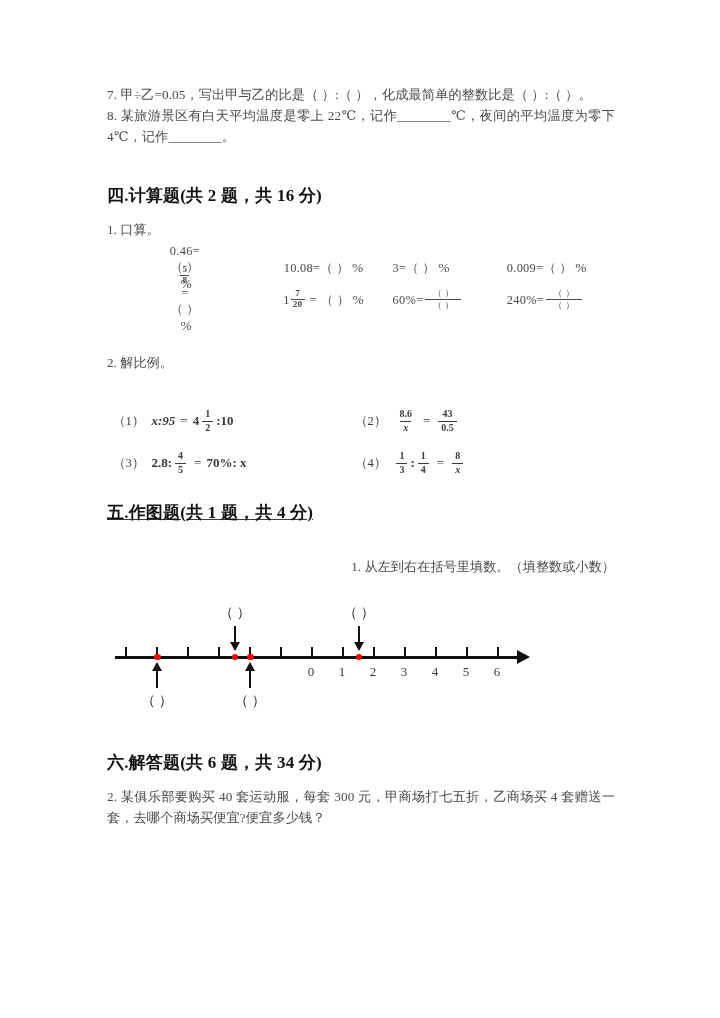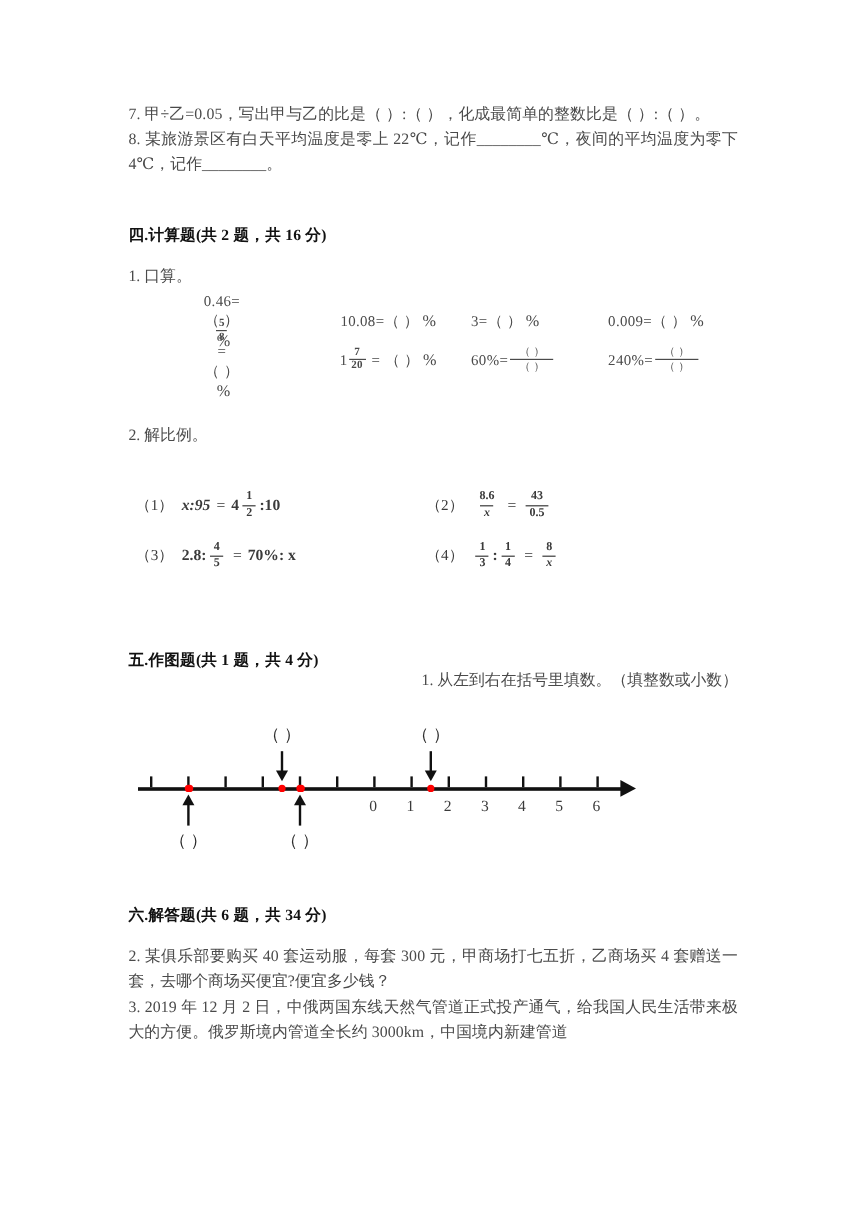--- a/index.html
+++ b/index.html
@@ -33,21 +33,21 @@
   .para {
     font-size: 13.2px;
     line-height: 21px;
     color: #4a4a4a;
     text-align: justify;
     margin: 0;
     letter-spacing: 0.1px;
   }
 
   .section-head {
-    font-size: 13px;
+    font-size: 17px;
     font-weight: bold;
     color: #111;
     margin: 0;
     line-height: 20px;
     letter-spacing: 0.2px;
   }
 
   .qlabel {
     font-size: 13.2px;
     color: #4a4a4a;
@@ -55,21 +55,21 @@
     margin: 0;
   }
 
   
   .blk-7-8      { position: absolute; top: 84px;  left: 0; width: 508px; }
   .blk-sec4     { position: absolute; top: 186px; left: 0; width: 508px; }
   .blk-q1       { position: absolute; top: 219px; left: 0; width: 508px; }
   .blk-oral     { position: absolute; top: 252px; left: 0; width: 508px; }
   .blk-q2       { position: absolute; top: 352px; left: 0; width: 508px; }
   .blk-prop     { position: absolute; top: 400px; left: 0; width: 508px; }
-  .blk-sec5     { position: absolute; top: 540px; left: 0; width: 508px; }
+  .blk-sec5     { position: absolute; top: 503px; left: 0; width: 508px; text-decoration: underline; }
   .blk-q1draw   { position: absolute; top: 556px; left: 0; width: 508px; text-align: right; }
   .blk-numline  { position: absolute; top: 598px; left: 0; width: 508px; height: 120px;}
   .blk-sec6     { position: absolute; top: 753px; left: 0; width: 508px; }
   .blk-word     { position: absolute; top: 786px; left: 0; width: 508px; }
 
   
   .oral-row {
     display: flex;
     align-items: center;
     height: 32px;
@@ -471,17 +471,16 @@
 
       </div>
     </div>
 
     <div class="blk-sec6">
       <p class="section-head">六.解答题(共 6 题，共 34 分)</p>
     </div>
 
     <div class="blk-word">
       <p class="para">2. 某俱乐部要购买 40 套运动服，每套 300 元，甲商场打七五折，乙商场买 4 套赠送一套，去哪个商场买便宜?便宜多少钱？</p>
-      <p class="para">3. 2019 年 12 月 2 日，中俄两国东线天然气管道正式投产通气，给我国人民生活带来极大的方便。俄罗斯境内管道全长约 3000km，中国境内新建管道</p>
     </div>
 
   </div>
 </div>
 
 </body></html>

